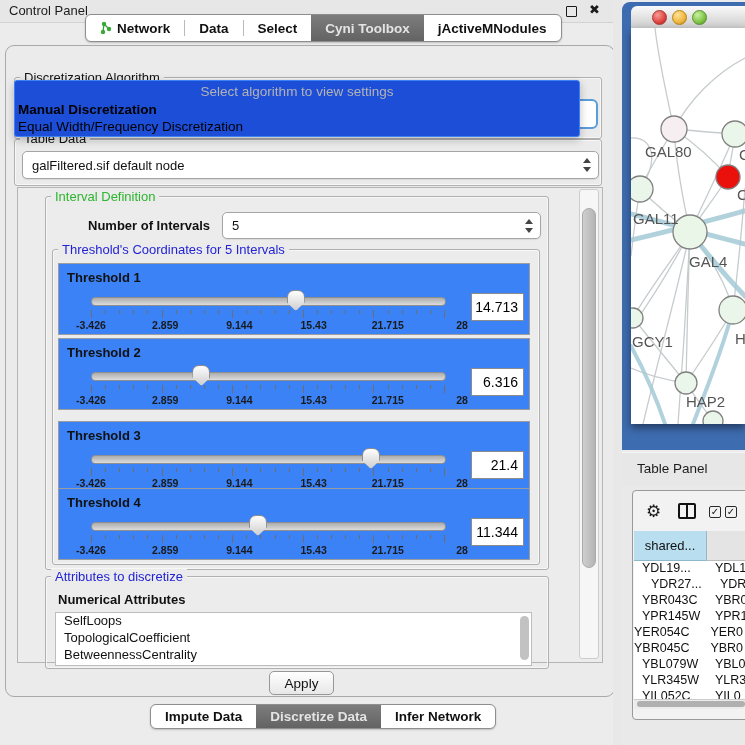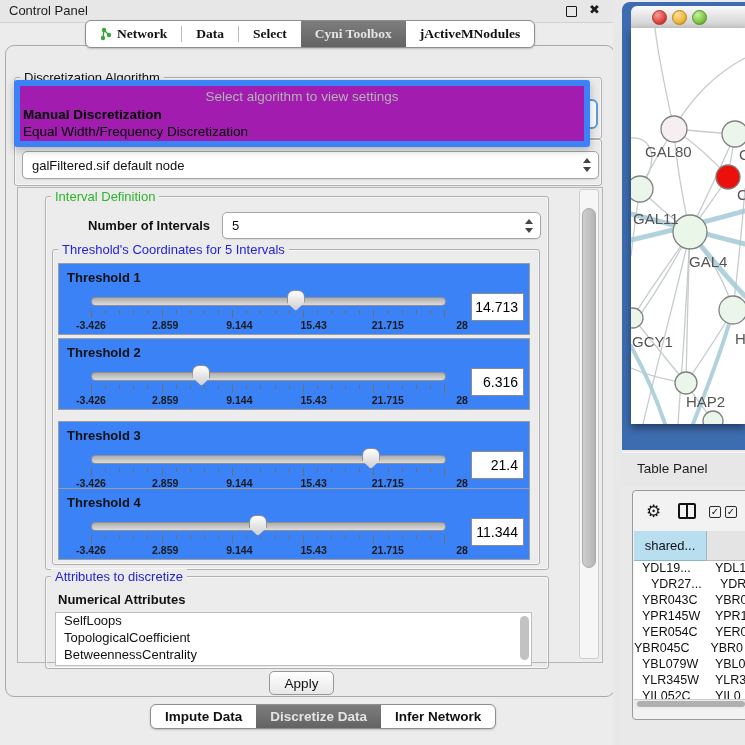--- a/index.html
+++ b/index.html
@@ -10,40 +10,40 @@
   
   #titlebar{left:0;top:0;width:620px;height:22px;background:#e7e7e7;border-bottom:1px solid #d2d2d2;}
   #titlebar .t{position:absolute;left:9px;top:3px;font-size:13px;color:#1c1c1c;}
   #float-btn{position:absolute;left:566px;top:6px;width:9px;height:9px;border:1.5px solid #1a1a1a;border-radius:1px;}
   #close-btn{position:absolute;left:589px;top:2px;font-size:13px;font-weight:bold;color:#1a1a1a;}
 
   #outer-panel{left:5px;top:45px;width:608px;height:650px;background:#ebebeb;border:1px solid #a9a9a9;border-radius:9px;}
 
   .tabbar{display:flex;align-items:stretch;background:#fff;border:1px solid #8e8e8e;border-radius:6px;overflow:hidden;
           box-shadow:0 1px 2px rgba(0,0,0,.2);}
-  #top-tab-bar{left:85px;top:20px;height:26px;z-index:30;font-family:Liberation Serif, serif;}
+  #top-tab-bar{left:85px;top:14px;height:26px;z-index:30;}
   #bottom-tab-bar{left:150px;top:704px;height:23px;z-index:5;}
   .tab{display:flex;align-items:center;gap:5px;padding:0 14px;font-size:13.5px;font-weight:bold;color:#111;cursor:default;white-space:nowrap;}
   .tab.sel{background:linear-gradient(#7d7d7d,#636363);color:#e4e4e4;}
   .tabsep{width:1px;background:#b9b9b9;margin:5px 0;}
   .neticon{display:flex;align-items:center;}
 
   .groupbox{position:absolute;border:1px solid #b0b0b0;border-radius:3px;box-shadow:inset 0 0 0 1px rgba(255,255,255,.6);}
   .grouptitle{position:absolute;font-size:13px;padding:0 4px;background:#ebebeb;white-space:nowrap;}
   .gt-green{color:#2db52d;}
   .gt-blue{color:#2323d6;}
 
   .combo{position:absolute;background:#fff;border:1px solid #a5a5a5;border-radius:5px;font-size:13px;
          display:flex;align-items:center;padding-left:9px;box-shadow:0 1px 1px rgba(0,0,0,.08);}
   .spin{position:absolute;right:6px;top:50%;transform:translateY(-50%);width:10px;height:14px;}
   .spin::before{content:"";position:absolute;left:1px;top:0;border-left:4px solid transparent;border-right:4px solid transparent;border-bottom:5px solid #444;}
   .spin::after{content:"";position:absolute;left:1px;bottom:0;border-left:4px solid transparent;border-right:4px solid transparent;border-top:5px solid #444;}
 
   
-  #algo-popup{left:14px;top:80px;width:564px;height:55px;background:#a21caf;border:6px solid #3b82f6;border-radius:3px;
+  #algo-popup{left:14px;top:80px;width:564px;height:55px;background:#1d4ed8;border:1px solid #3b82f6;border-radius:3px;
               box-shadow:0 3px 8px rgba(0,0,0,.25);z-index:50;}
   #algo-popup .hint{position:absolute;left:0;right:0;top:3px;text-align:center;color:#b3b3b3;font-size:13.5px;}
   .popt{position:relative;font-size:13.5px;padding:1px 0 1px 3px;color:#000;}
   .popt.b{font-weight:bold;}
   #popup-options{position:absolute;left:0;top:20px;right:0;}
   #combo-behind{left:564px;top:99px;width:30px;height:26px;background:#fff;border:2px solid #5b9dd9;border-radius:6px;z-index:10;}
 
   
   #scroll-panel{left:17px;top:187px;width:584px;height:474px;border:1px solid #b5b5b5;background:#ececec;}
   #main-scrollbar-track{left:579px;top:189px;width:18px;height:468px;background:#f6f6f6;border:1px solid #cdcdcd;border-radius:3px;}
@@ -473,21 +473,21 @@
       </div>
       <div class="trow">
         <div class="tcell" style="width: 73px; padding-left: 8px;">YBR043C</div>
         <div class="tcell" style="width: 95px; padding-left: 6px;">YBR0</div>
       </div>
       <div class="trow">
         <div class="tcell" style="width: 73px; padding-left: 8px;">YPR145W</div>
         <div class="tcell" style="width: 95px; padding-left: 6px;">YPR1</div>
       </div>
       <div class="trow">
-        <div class="tcell" style="width: 73px; padding-left: 8px;">YER054C</div>
+        <div class="tcell" style="width: 73px; ">YER054C</div>
         <div class="tcell" style="width: 95px; padding-left: 6px;">YER0</div>
       </div>
       <div class="trow">
         <div class="tcell" style="width: 73px; padding-left: 0;">YBR045C</div>
         <div class="tcell" style="width: 95px; padding-left: 6px;">YBR0</div>
       </div>
       <div class="trow">
         <div class="tcell" style="width: 73px; padding-left: 8px;">YBL079W</div>
         <div class="tcell" style="width: 95px; padding-left: 6px;">YBL0</div>
       </div>

